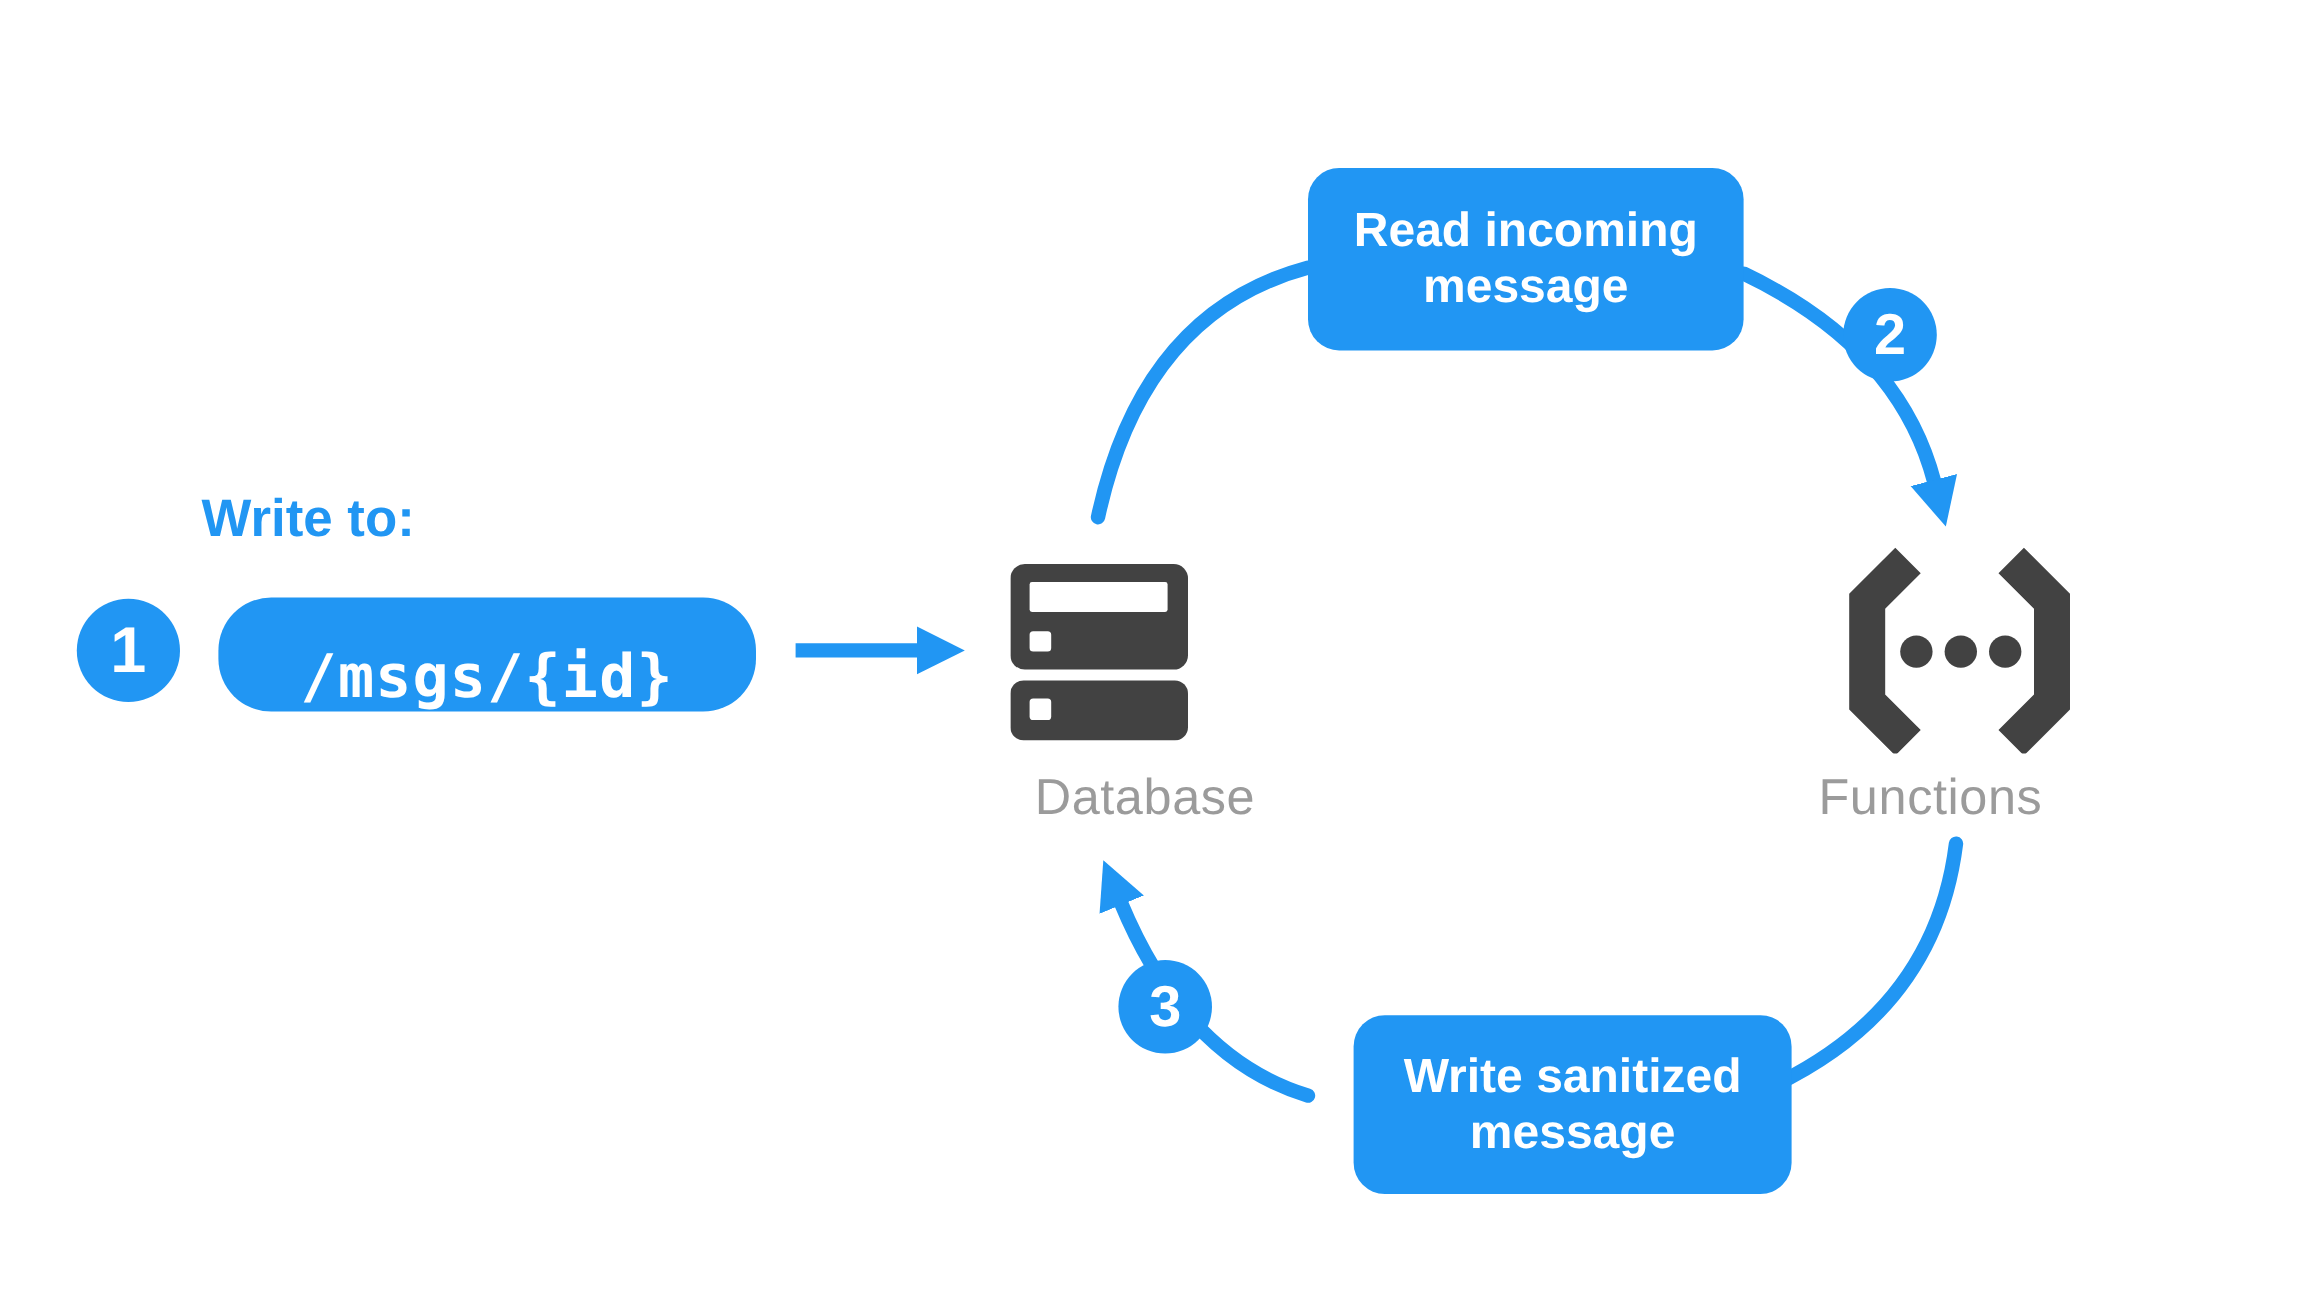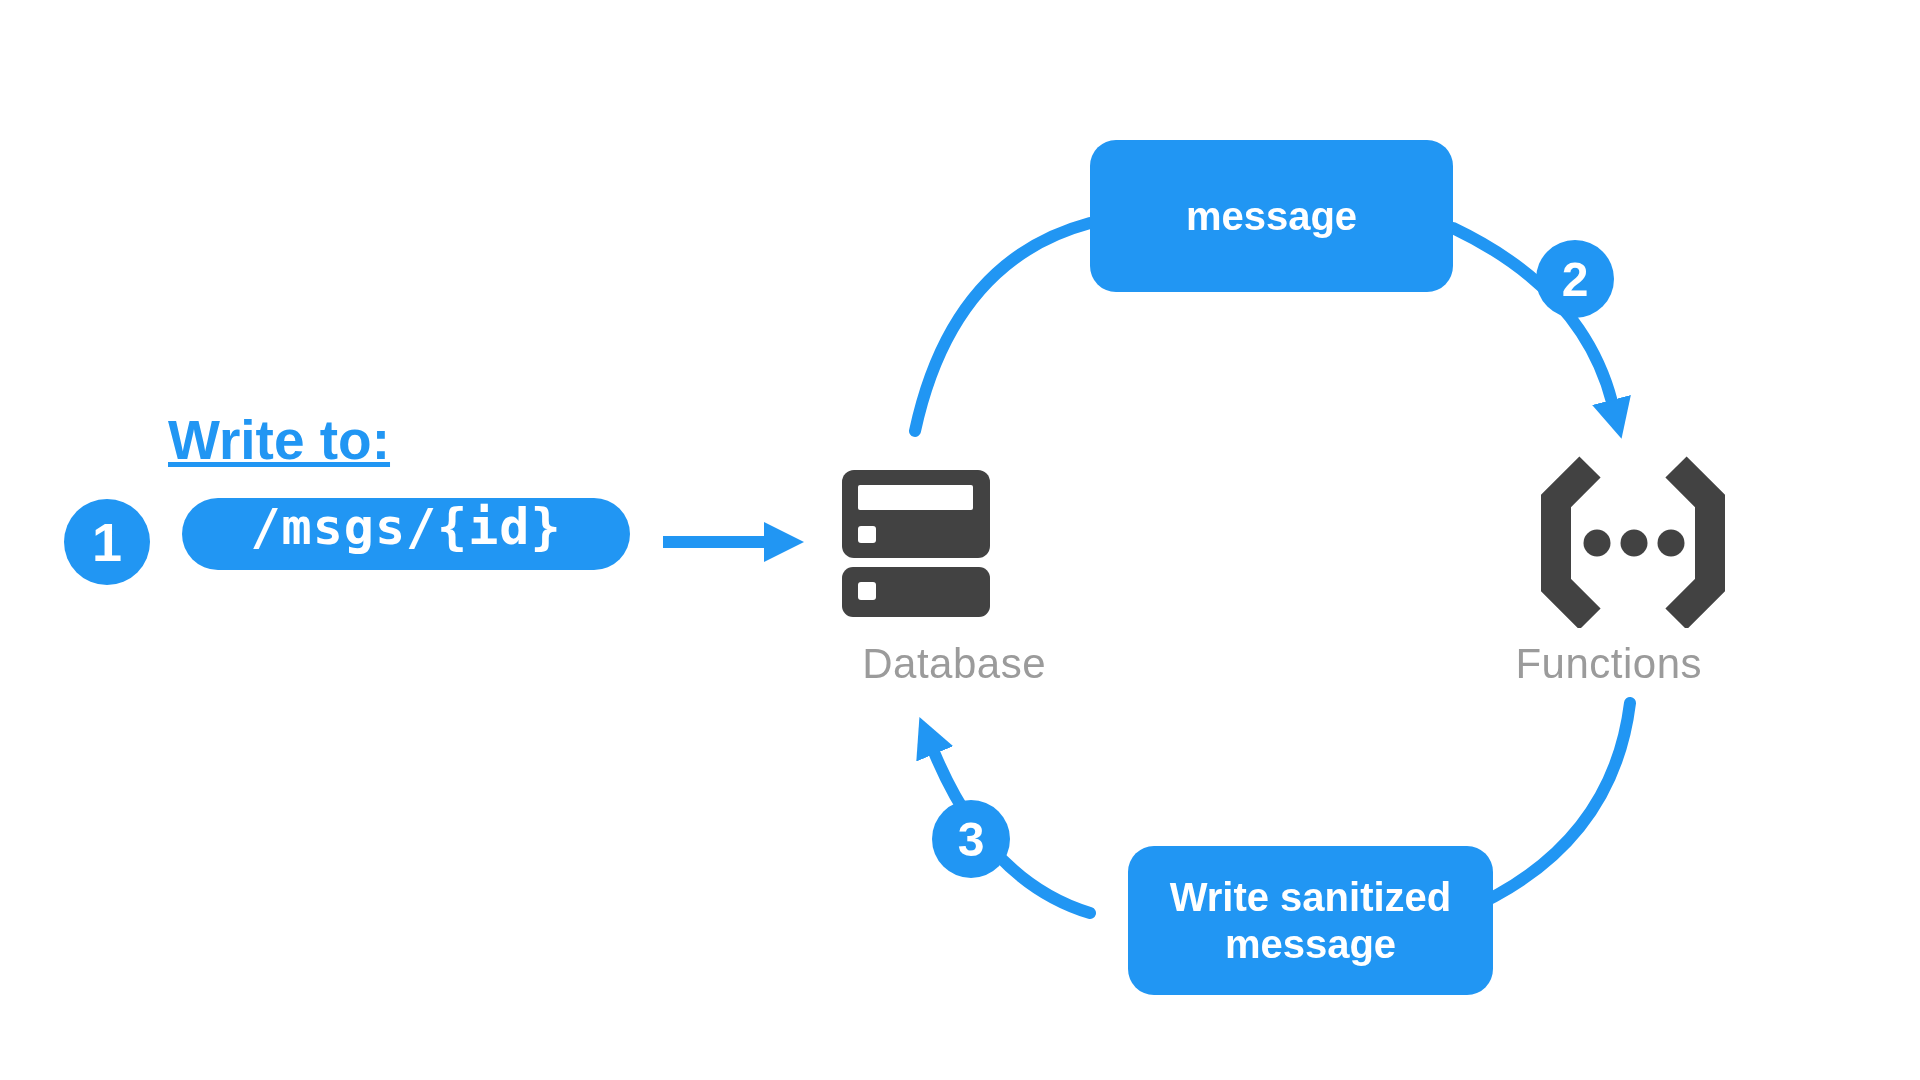--- a/index.html
+++ b/index.html
@@ -24,35 +24,35 @@
   .arrow-head{fill:var(--c-accent);}
   .icon-dark{fill:var(--c-dark);}
   .icon-dark-stroke{fill:none;stroke:var(--c-dark);stroke-width:30;stroke-linejoin:miter;}
   .icon-white{fill:var(--c-white);}
 
   .abs{position:absolute;}
 
   .write-to{
     left:168px;top:408px;width:300px;
     color:var(--c-accent);
-    font-size:55px;font-weight:700;text-decoration:underline;
+    font-size:44px;font-weight:700;
   }
   .badge{
     display:flex;align-items:center;justify-content:center;
     background:var(--c-accent);color:var(--c-white);
     border-radius:50%;font-weight:700;
   }
   .badge-1{left:64px;top:499px;width:86px;height:86px;font-size:54px;}
   .badge-2{left:1536px;top:240px;width:78px;height:78px;font-size:48px;}
   .badge-3{left:932px;top:800px;width:78px;height:78px;font-size:48px;}
 
   .pill{
-    left:182px;top:498px;width:448px;height:72px;
+    left:182px;top:498px;width:448px;height:95px;
     background:var(--c-accent);border-radius:44px;
-    display:flex;align-items:flex-start;justify-content:center;
+    display:flex;align-items:flex-end;justify-content:center;
   }
   .pill-text{
     color:var(--c-white);
     font-family:"DejaVu Sans Mono", monospace;
     font-weight:700;font-size:50px;letter-spacing:1px;
   }
 
   .flow-box{
     background:var(--c-accent);border-radius:26px;
     display:flex;flex-direction:column;align-items:center;justify-content:center;
@@ -117,20 +117,21 @@
   <svg class="abs fn-icon" width="190" height="172" viewBox="0 0 190 172" xmlns="http://www.w3.org/2000/svg">
     <path d="M 52 11 L 18 45 L 18 129 L 52 163" class="icon-dark-stroke"></path>
     <path d="M 138 11 L 172 45 L 172 129 L 138 163" class="icon-dark-stroke"></path>
     <circle cx="59" cy="87" r="13.5" class="icon-dark"></circle>
     <circle cx="96" cy="87" r="13.5" class="icon-dark"></circle>
     <circle cx="133" cy="87" r="13.5" class="icon-dark"></circle>
   </svg>
   <div class="abs node-label label-functions">Functions</div>
 
   <div class="abs flow-box box-read">
+    <span>Read incoming</span>
     <span>message</span>
   </div>
 
   <div class="abs flow-box box-write">
     <span>Write sanitized</span>
     <span>message</span>
   </div>
 
   <div class="abs badge badge-2">
     <span>2</span>

